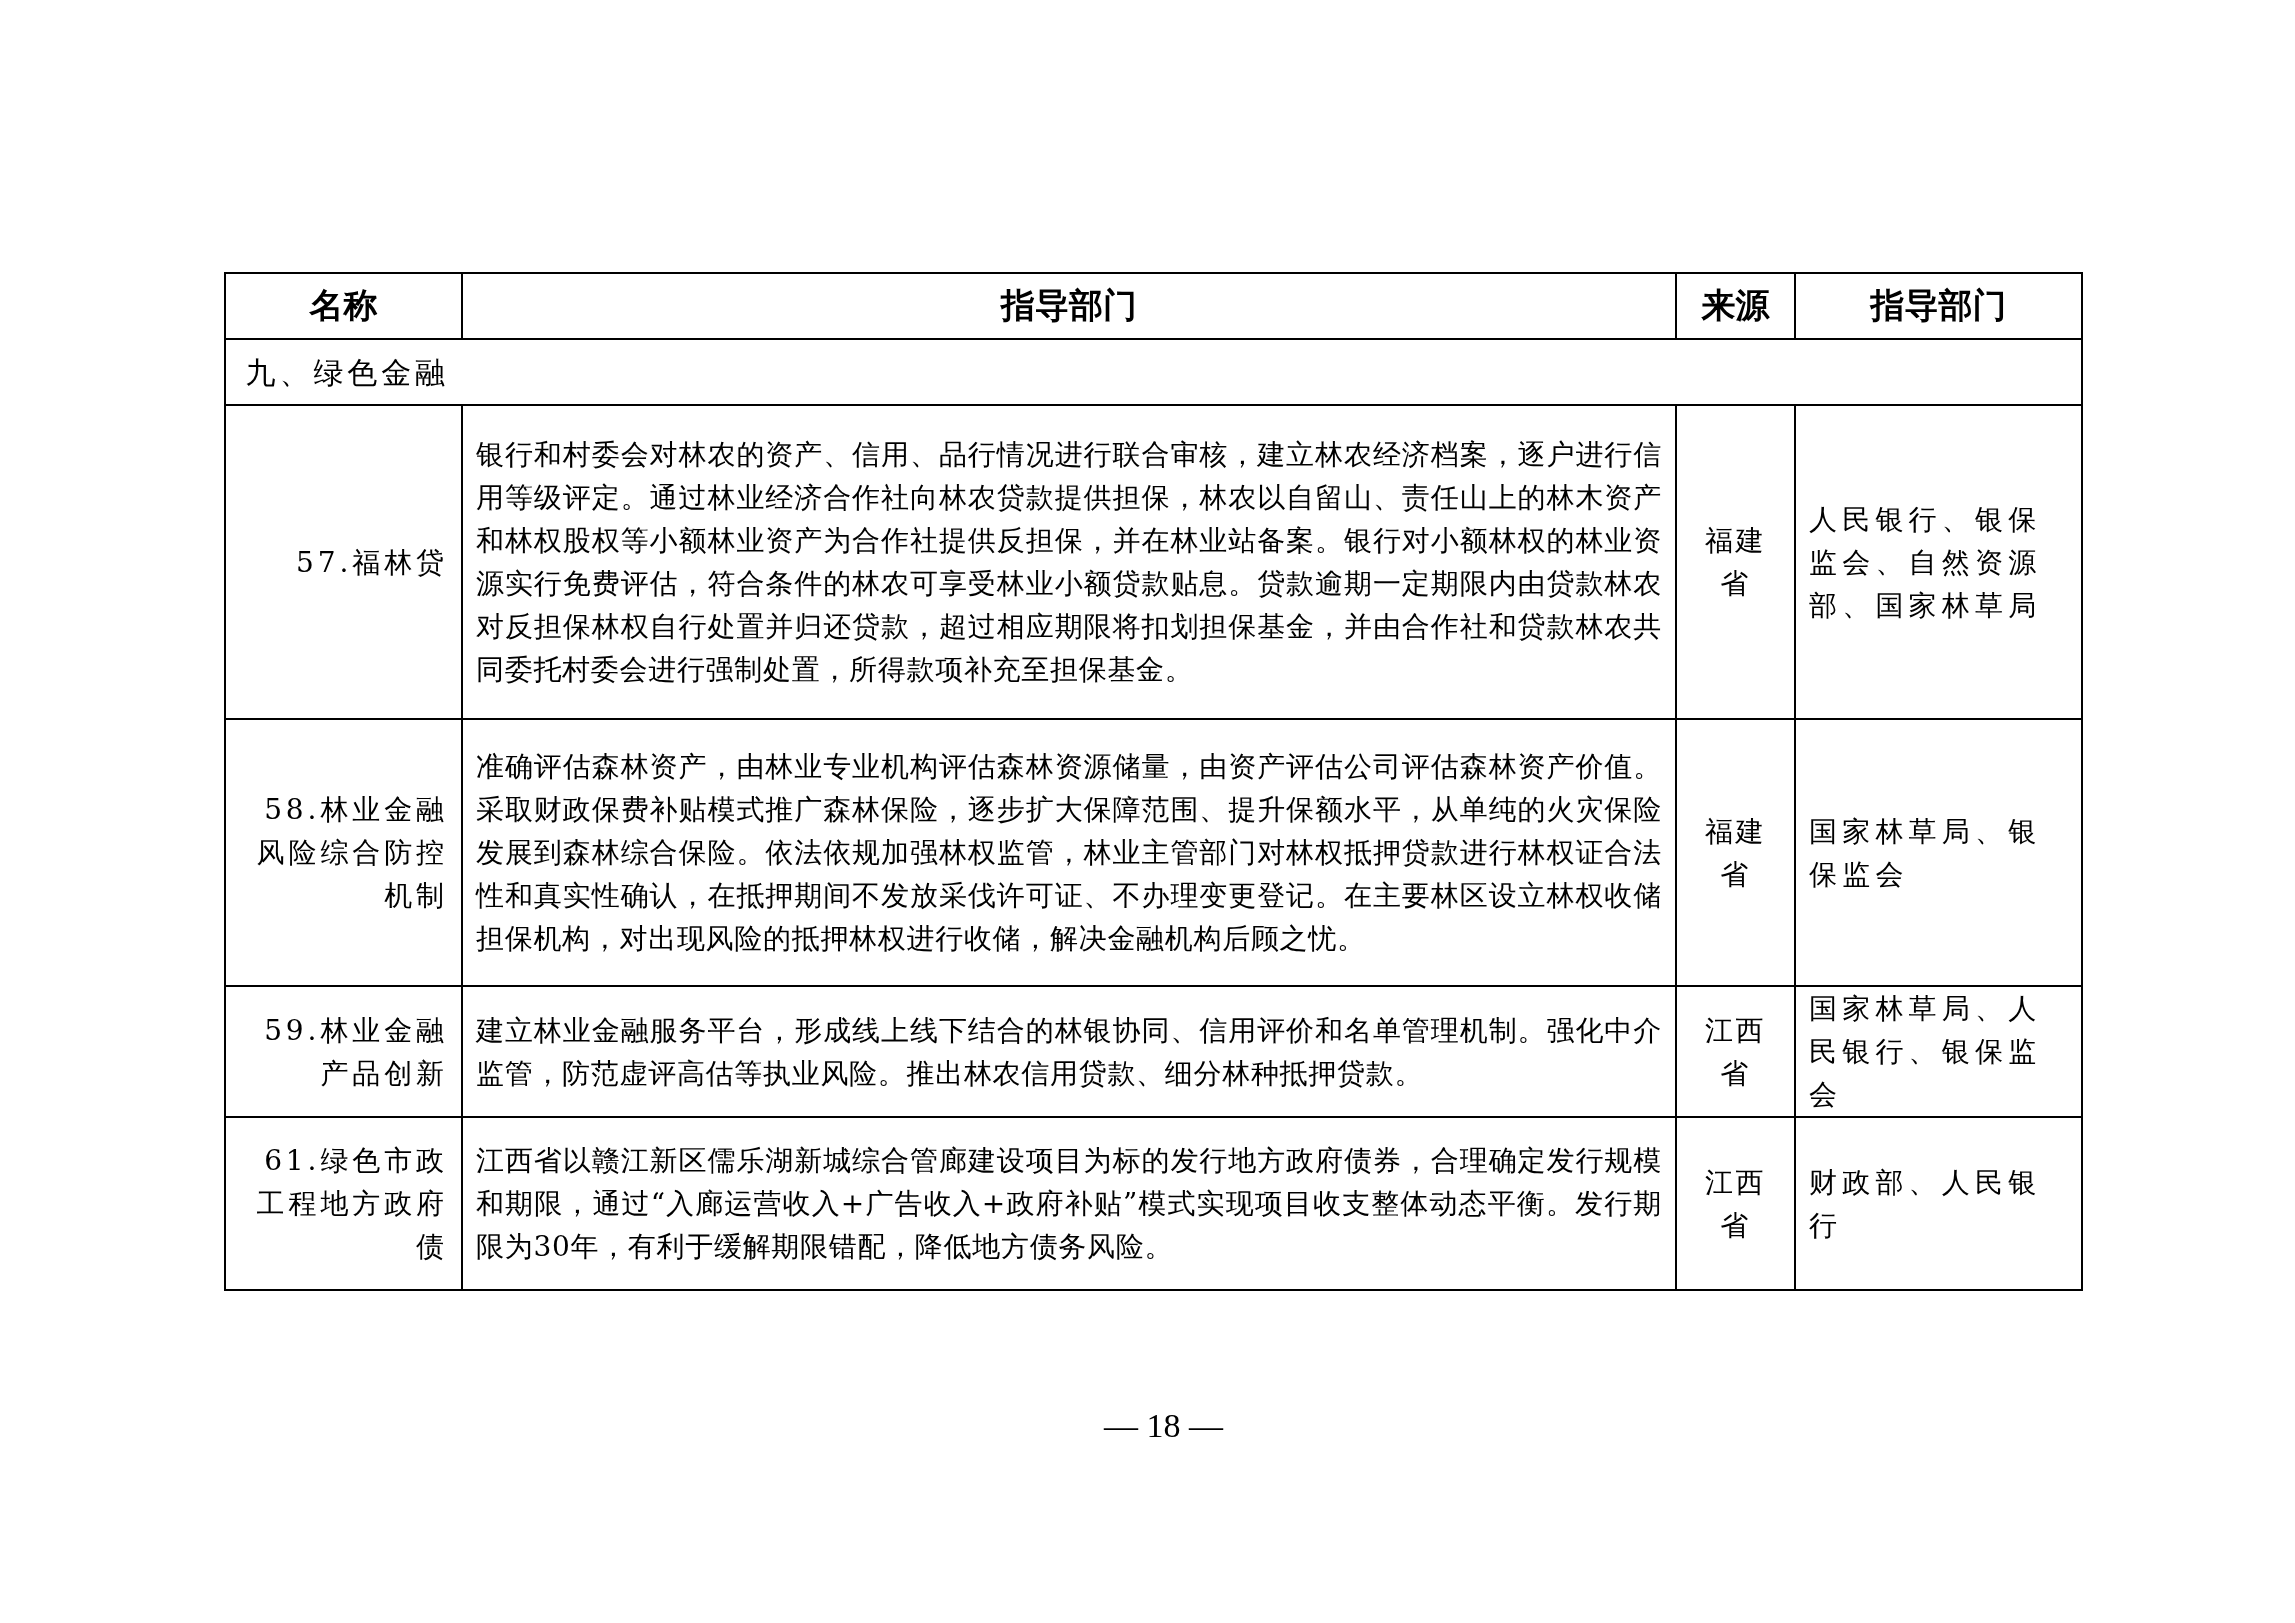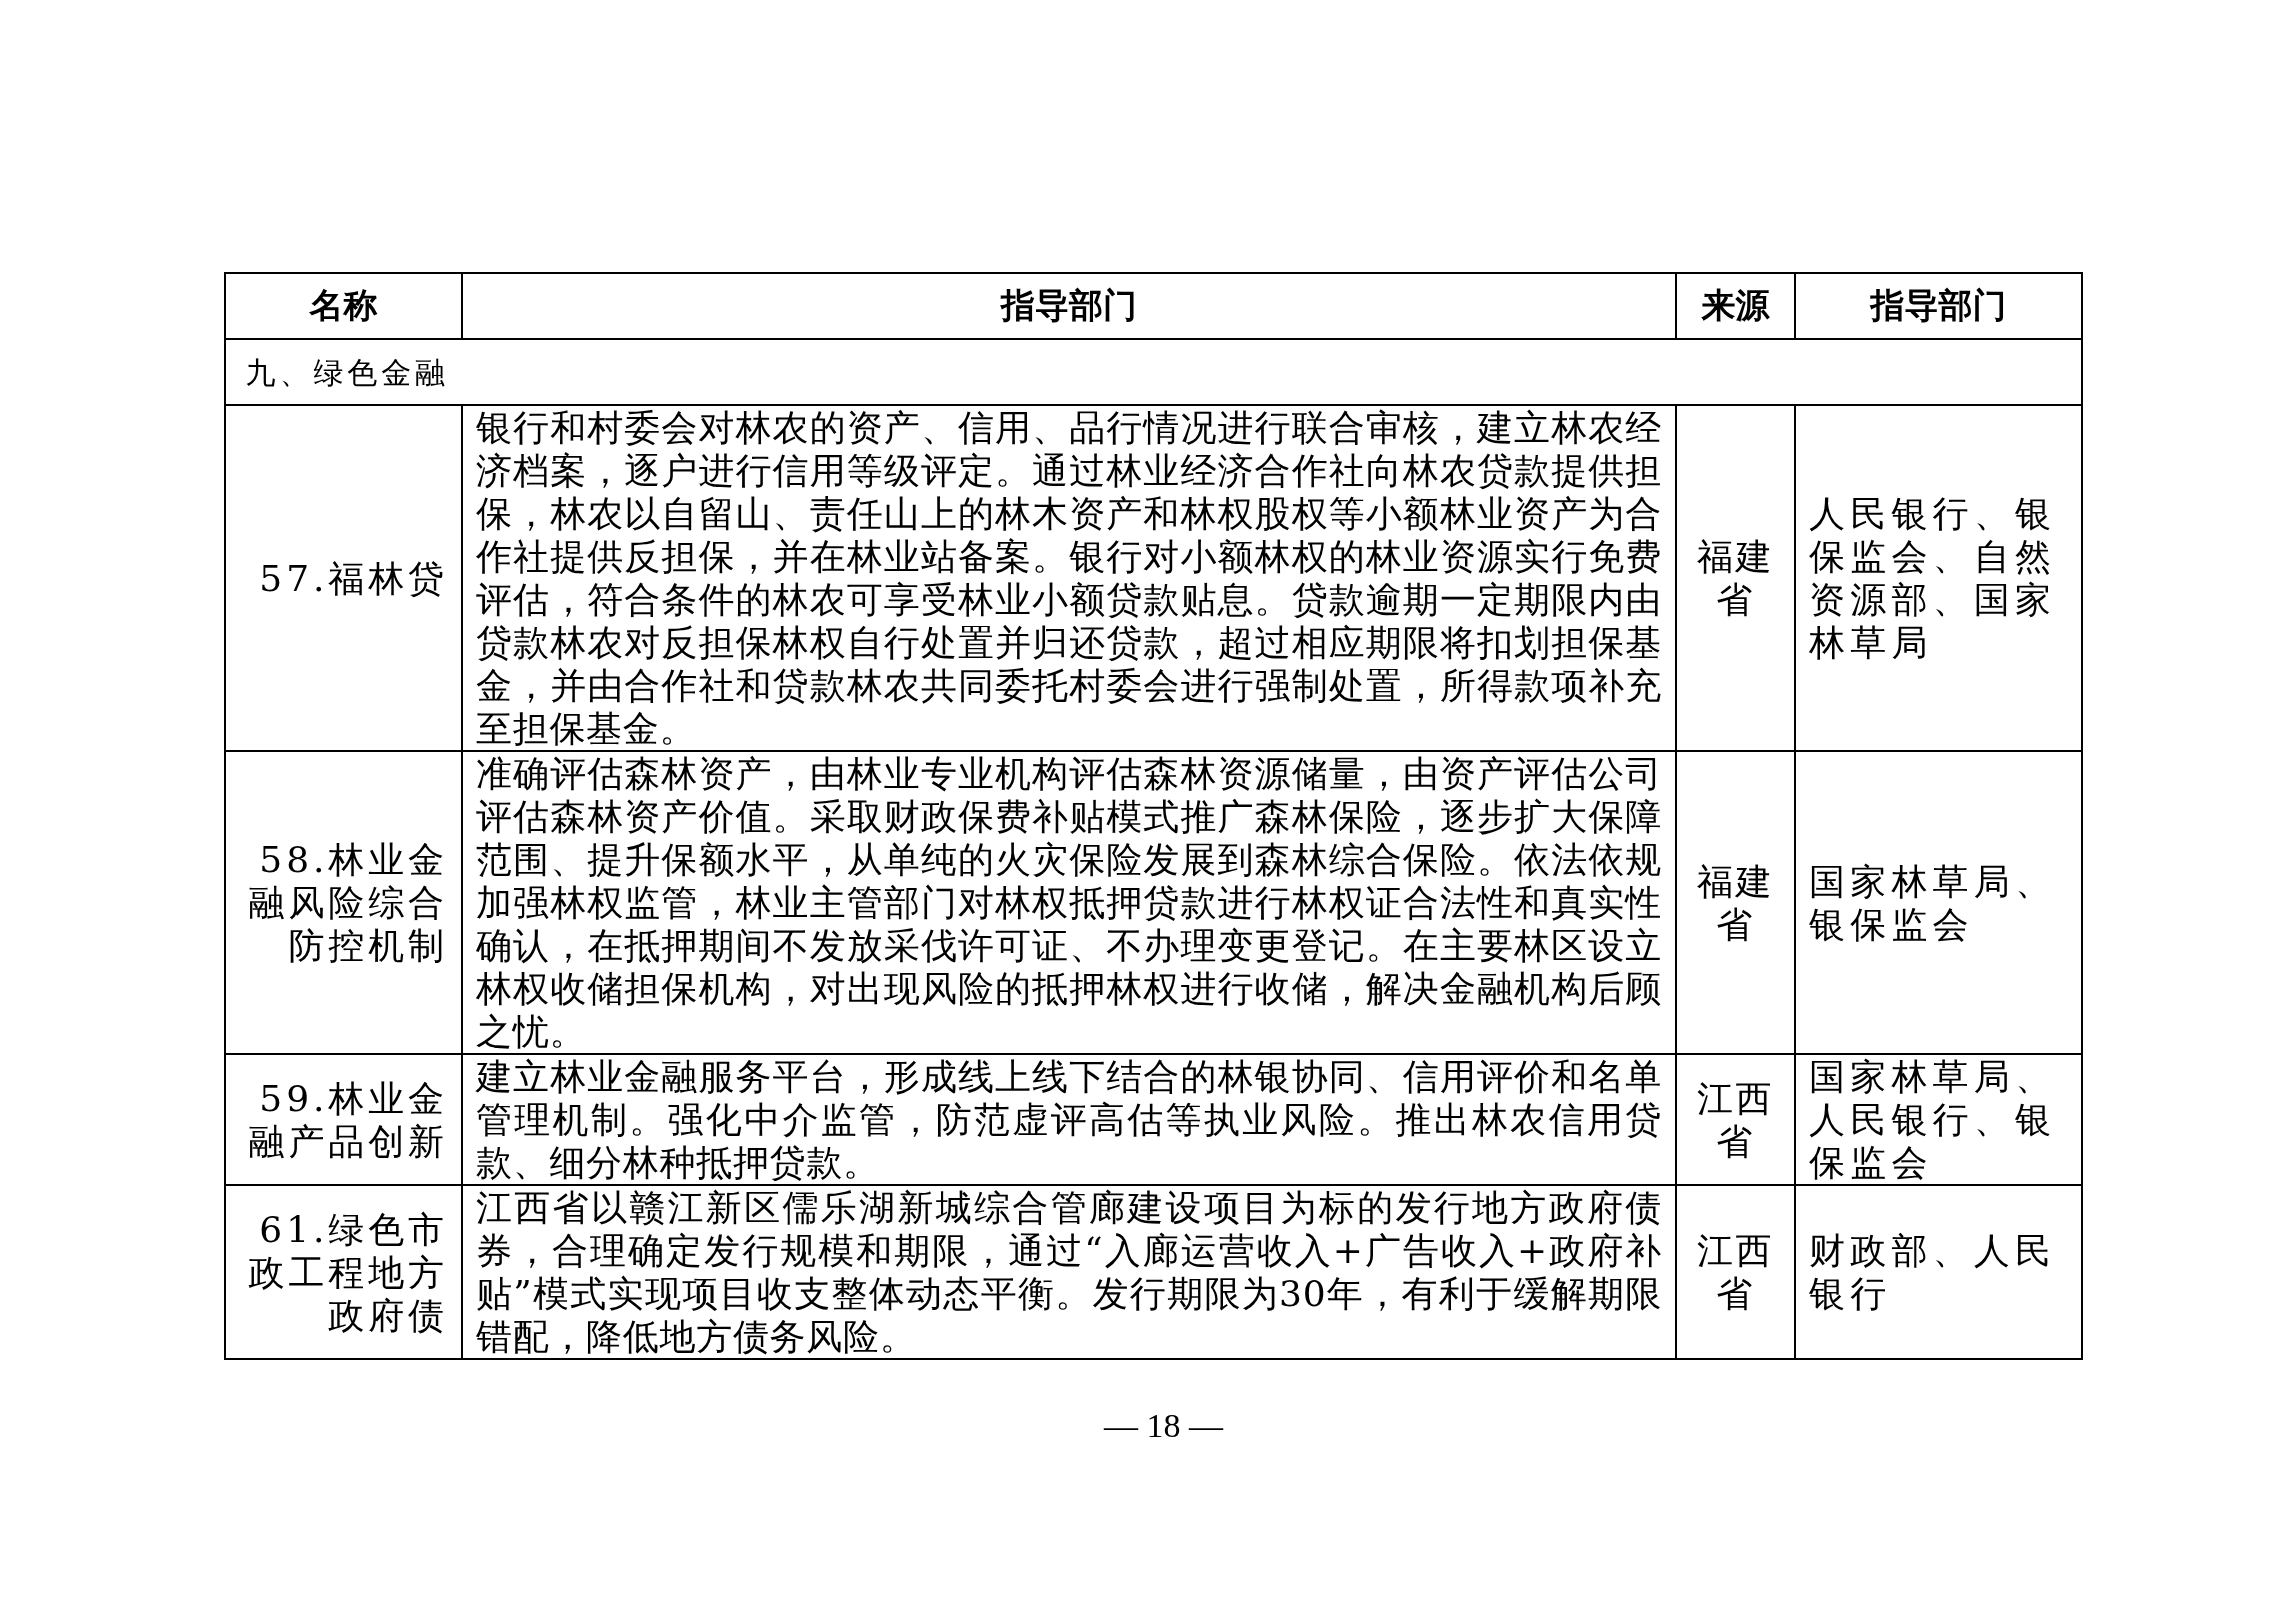--- a/index.html
+++ b/index.html
@@ -6,21 +6,21 @@
   body { width: 2295px; height: 1623px; position: relative; overflow: hidden;
          font-family: "DejaVu Serif", "Liberation Serif", serif; color: #000; }
   .page { position: absolute; left: 0; top: 0; width: 2295px; height: 1623px; }
   table.doc { position: absolute; left: 224px; top: 272px; width: 1857px;
               border-collapse: collapse; table-layout: fixed; padding-left: 46px; }
   table.doc td, table.doc th { border: 2px solid #000; padding: 0 13px;
               vertical-align: middle; }
   table.doc th { font-family: "DejaVu Sans", "Liberation Sans", sans-serif;
               font-weight: bold; font-size: 34px; height: 64px; text-align: center; }
   col.c1 { width: 237px; } col.c2 { width: 1214px; } col.c3 { width: 119px; } col.c4 { width: 287px; }
-  td { font-size: 36px; line-height: 43px; }
+  td { font-size: 28px; line-height: 43px; }
   td.content { text-align: justify; text-align-last: left; padding: 3.9px 9.2px; letter-spacing: 0.7px; }
   td.name { text-align: right; padding: 3.9px 7.9px; letter-spacing: 3.9px; }
   td.source { text-align: center; padding: 0 5.2px; letter-spacing: 2.6px; }
   td.dept { text-align: left; padding: 3.9px 11.8px; letter-spacing: 5.2px; }
   tr.section td { height: 64px; font-size: 30px; letter-spacing: 3.9px; padding-left: 19.6px; margin-left: 32px; }
   .page-num { position: absolute; left: 16px; width: 2295px; top: 1407px; text-align: center;
               font-size: 34px; font-family: "Liberation Serif", serif; }
 </style>
 </head>
 <body>

